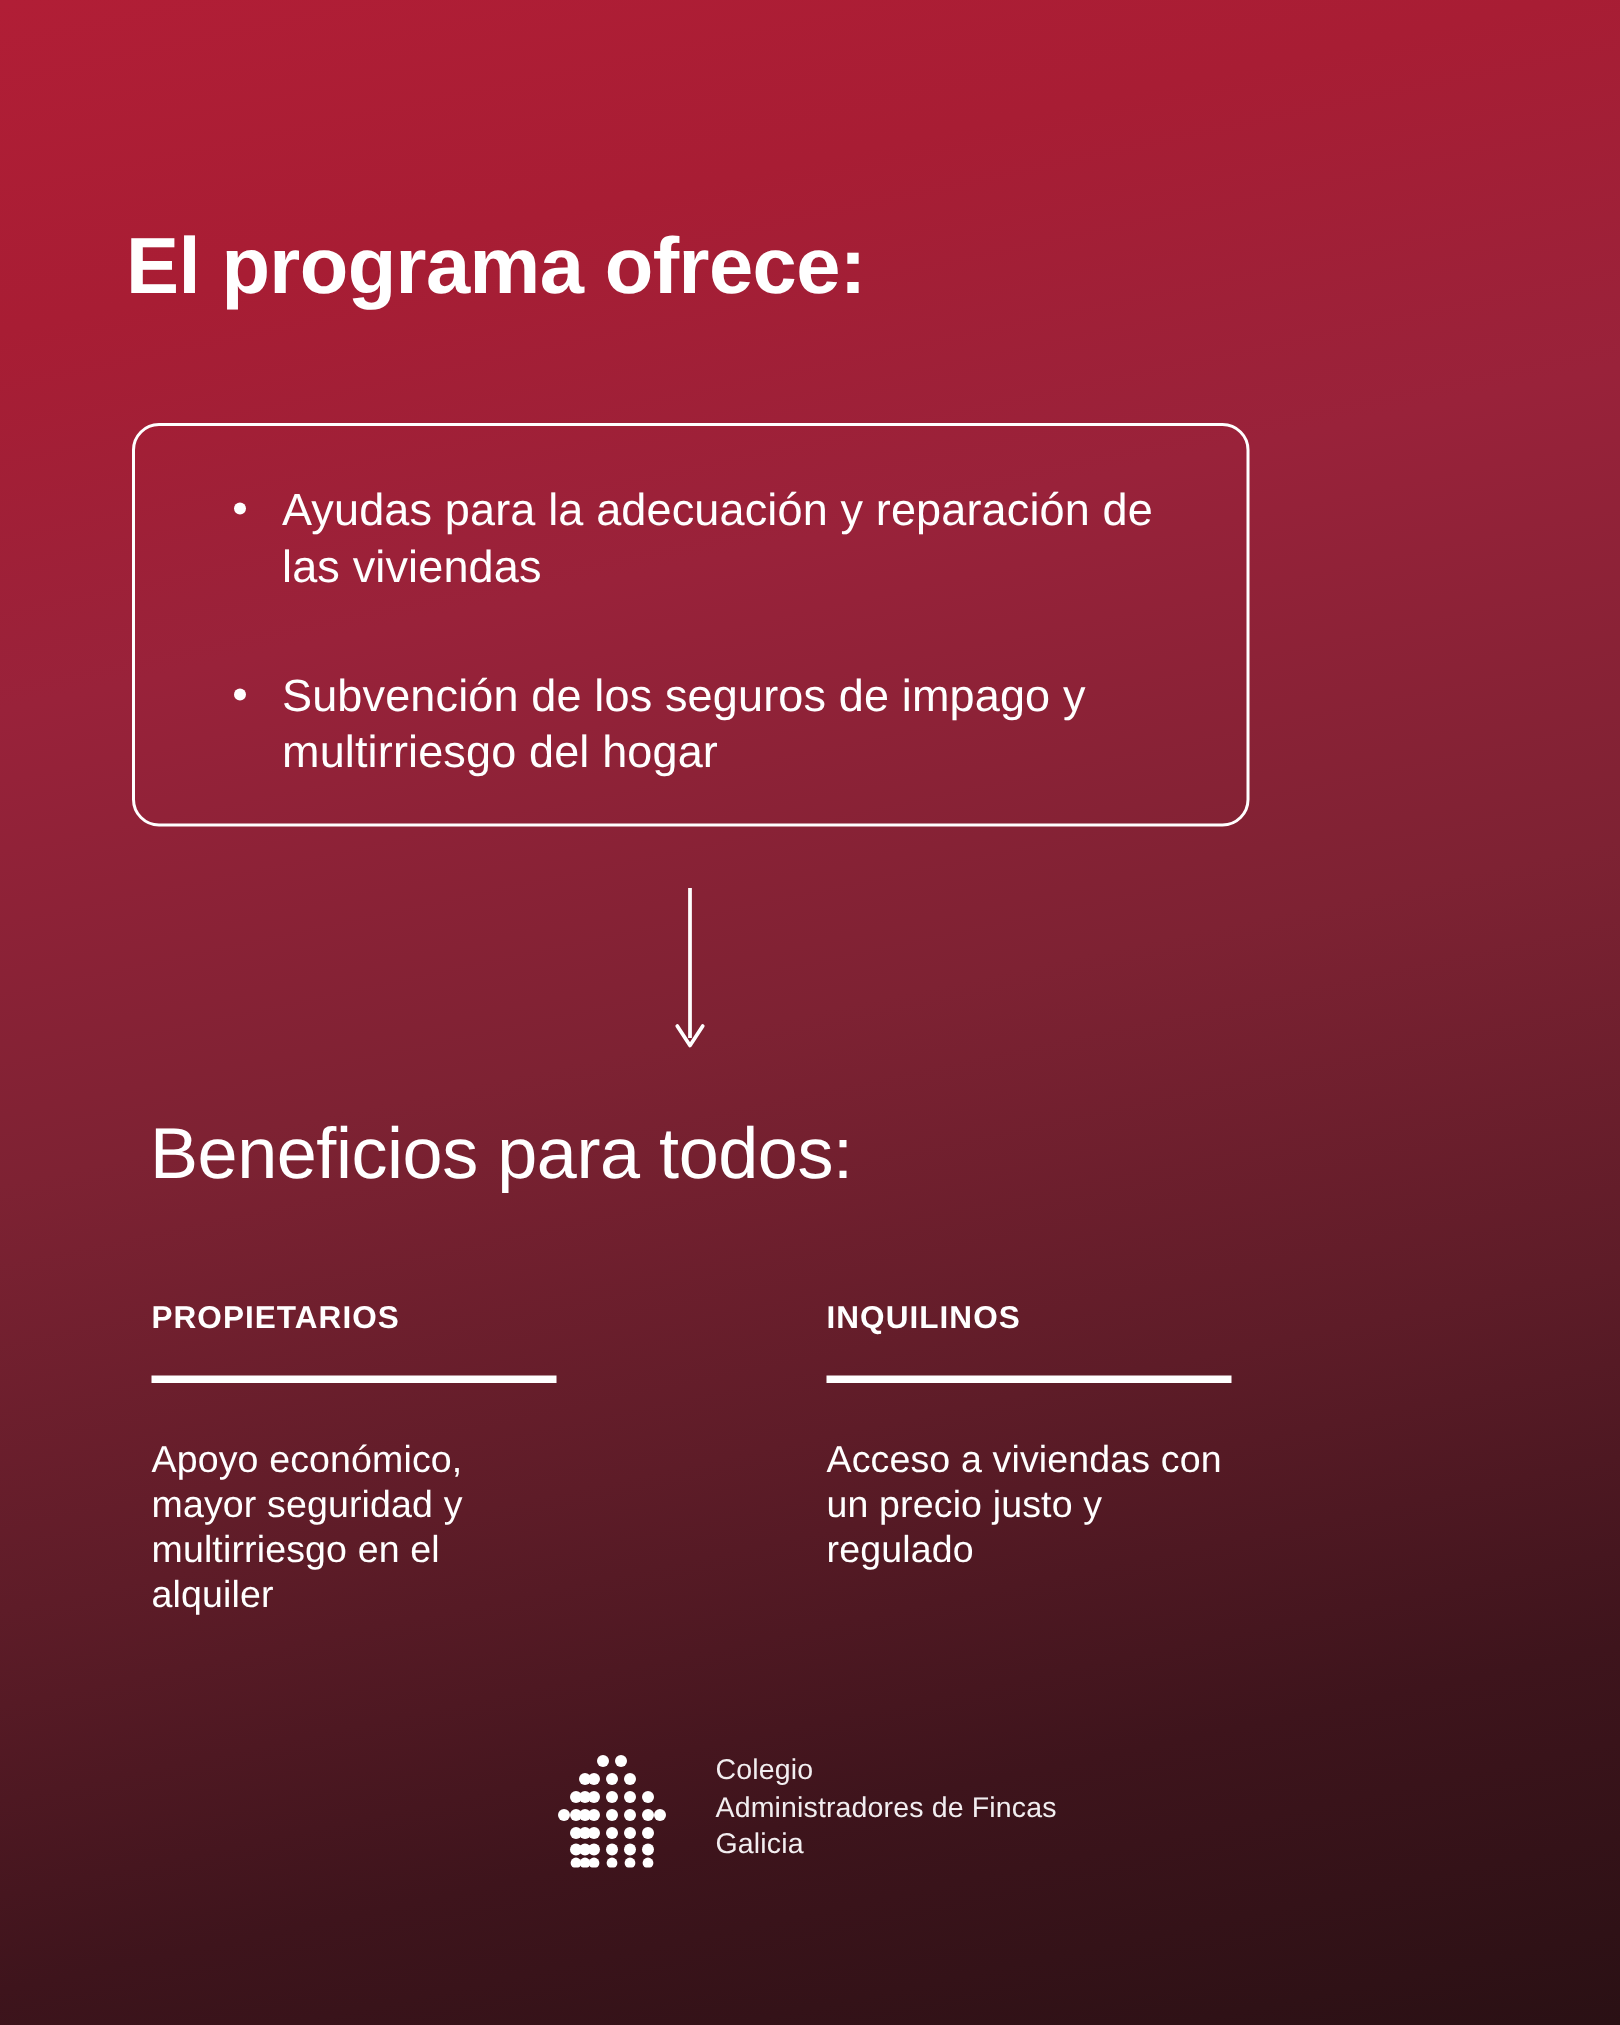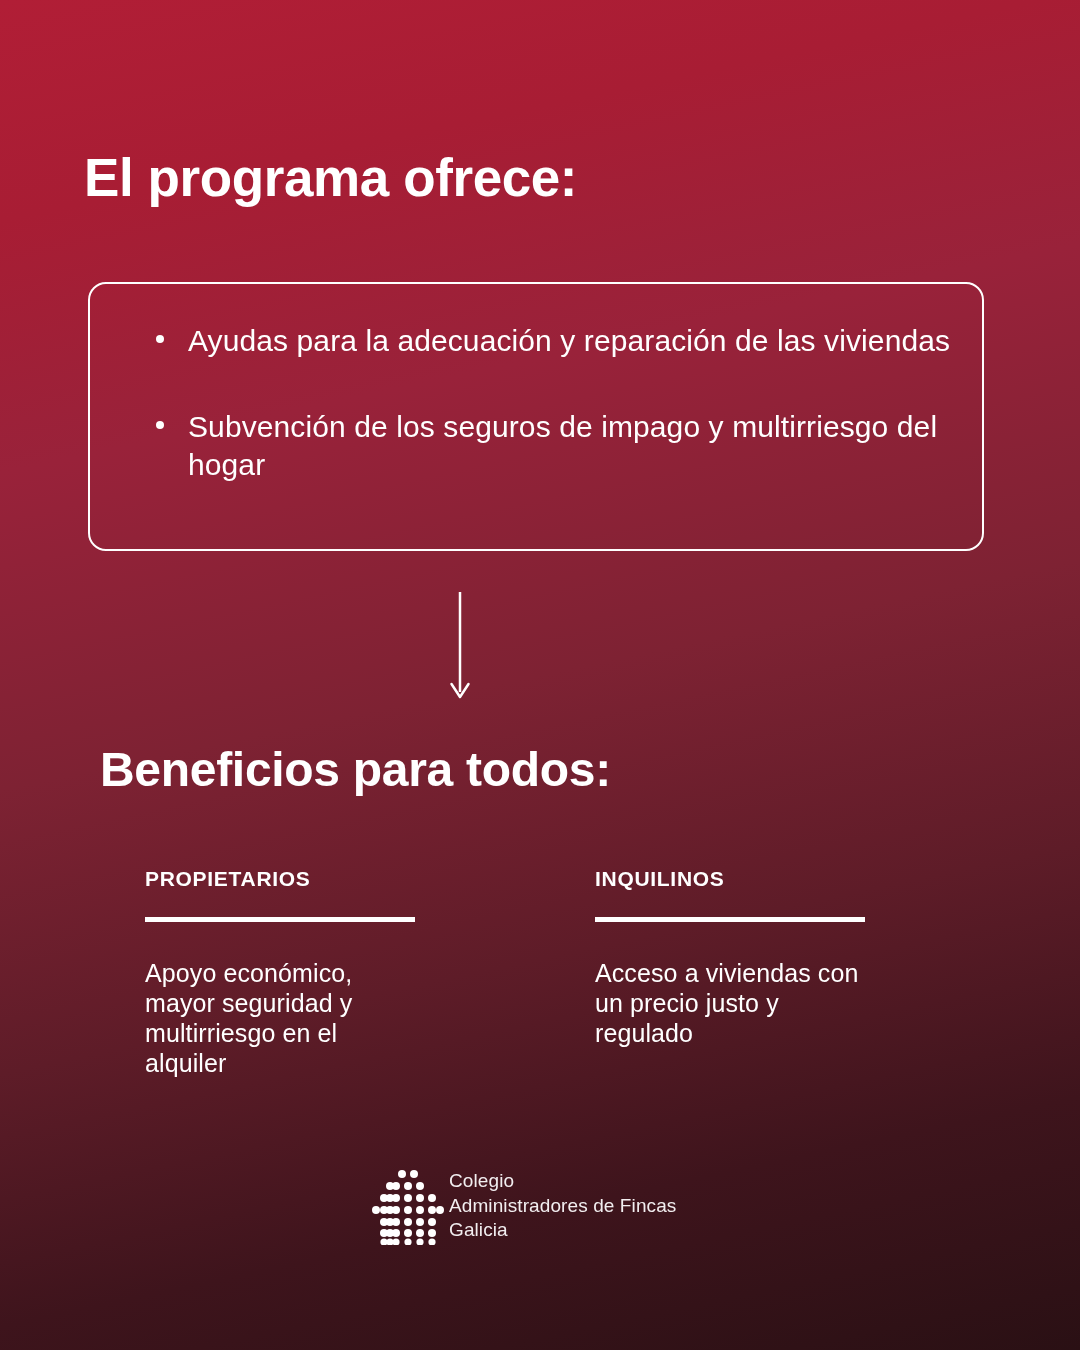--- a/index.html
+++ b/index.html
@@ -45,21 +45,21 @@
     color:#ffffff;
     white-space:nowrap;
     margin-top:20px;
   }
 
   
   .bullet-box {
     position:absolute;
     left:88px;
     top:282px;
-    width:896px;
+    width:745px;
     height:269px;
     border:2.5px solid #ffffff;
     border-radius:18px;
   }
 
   .bullet-list {
     position:absolute;
     left:62px;
     top:38px;
     right:28px;
@@ -96,36 +96,35 @@
     width:26px;
     height:112px;
   }
 
   
   .title-second {
     position:absolute;
     left:100px;
     top:744px;
     font-size:48px;
-    font-weight:bold;
+    font-weight:normal;
     letter-spacing:-0.3px;
     line-height:1.08;
     color:#ffffff;
     white-space:nowrap;
   }
 
   
   .columns {
     position:absolute;
     left:101px;
     top:868px;
     width:880px;
     display:flex;
     gap:180px;
-    margin-left:44px;
   }
 
   .column { width:270px; }
 
   .column-title {
     font-size:21px;
     font-weight:bold;
     letter-spacing:0.7px;
     color:#ffffff;
     line-height:1;
@@ -146,21 +145,21 @@
     letter-spacing:0.1px;
   }
 
   
   .logo {
     position:absolute;
     left:371px;
     top:1167px;
     display:flex;
     align-items:center;
-    gap:4px;
+    gap:32px;
   }
 
   .logo-mark { width:74px; height:78px; display:block; }
 
   .logo-text {
     font-size:19px;
     line-height:1.30;
     font-weight:400;
     color:#f2eef0;
     letter-spacing:0.1px;

